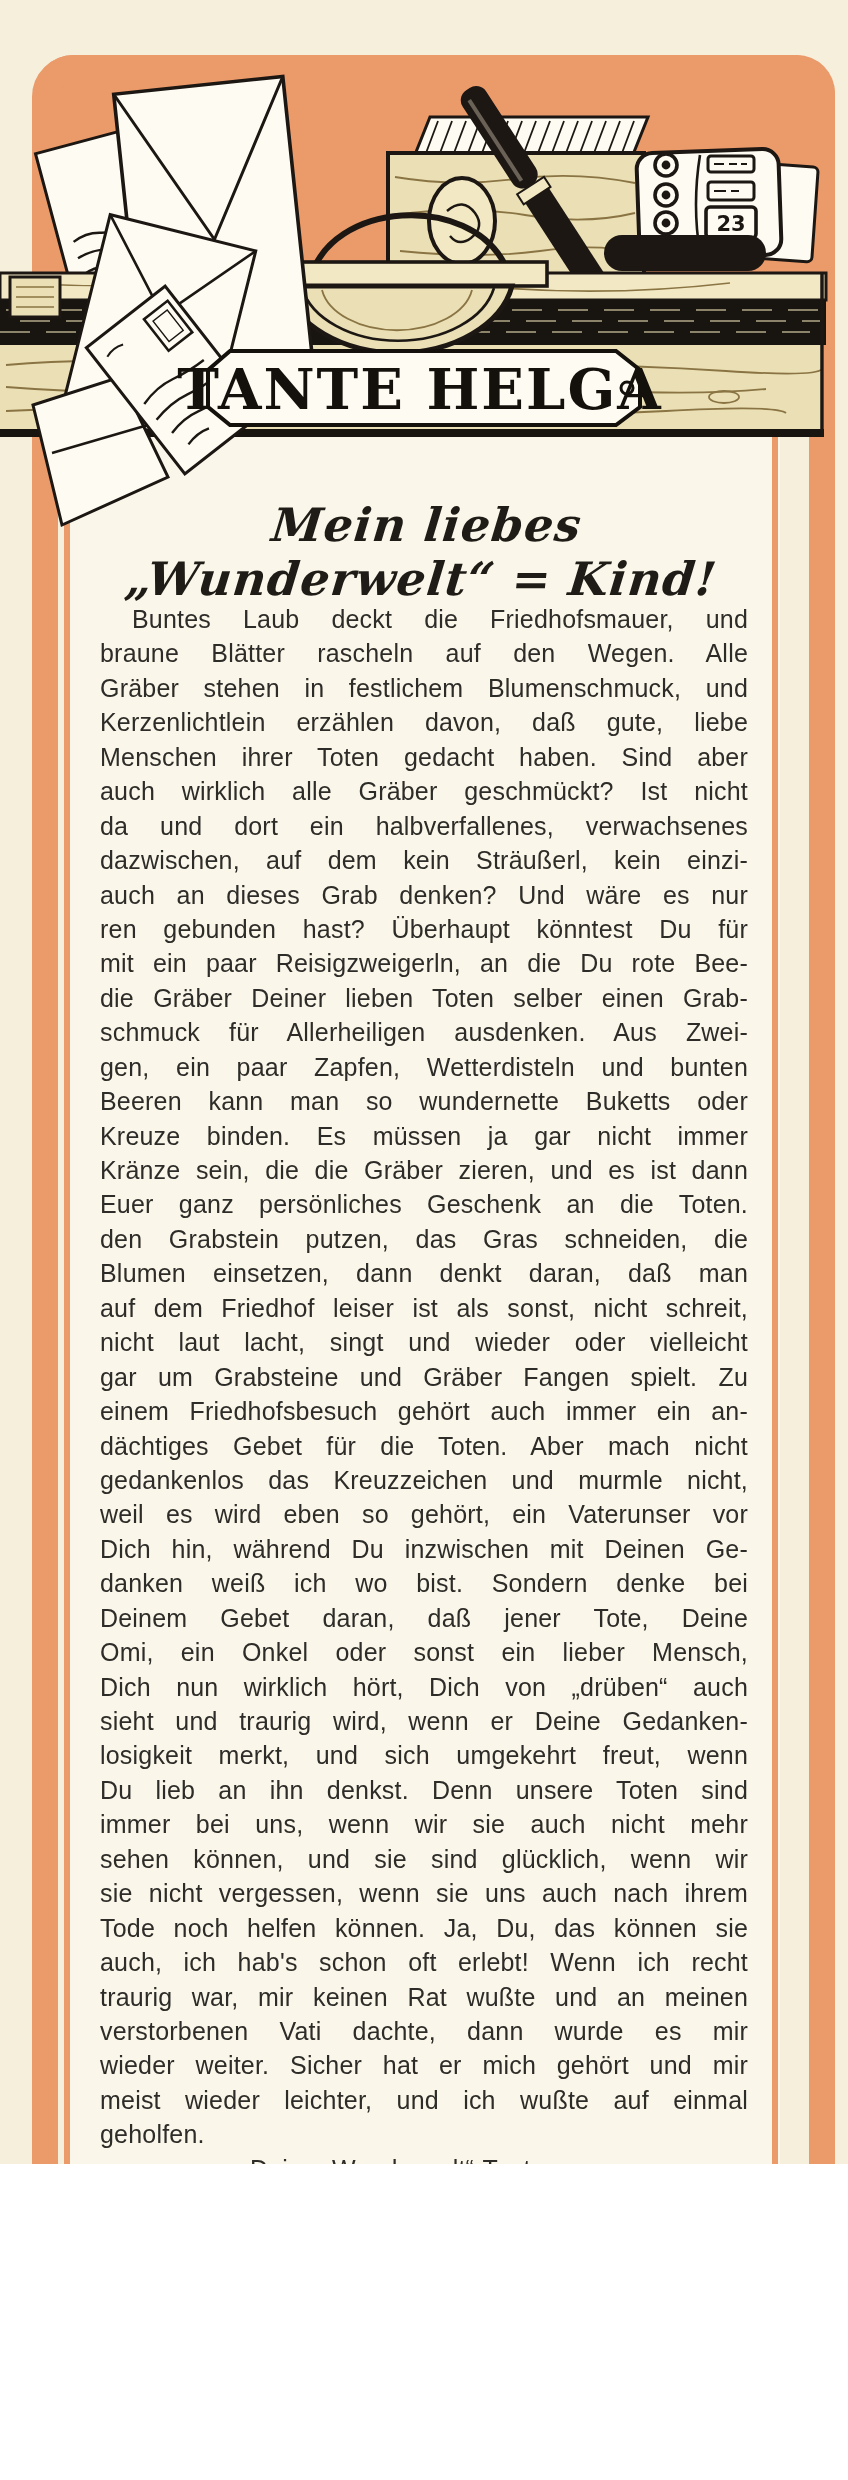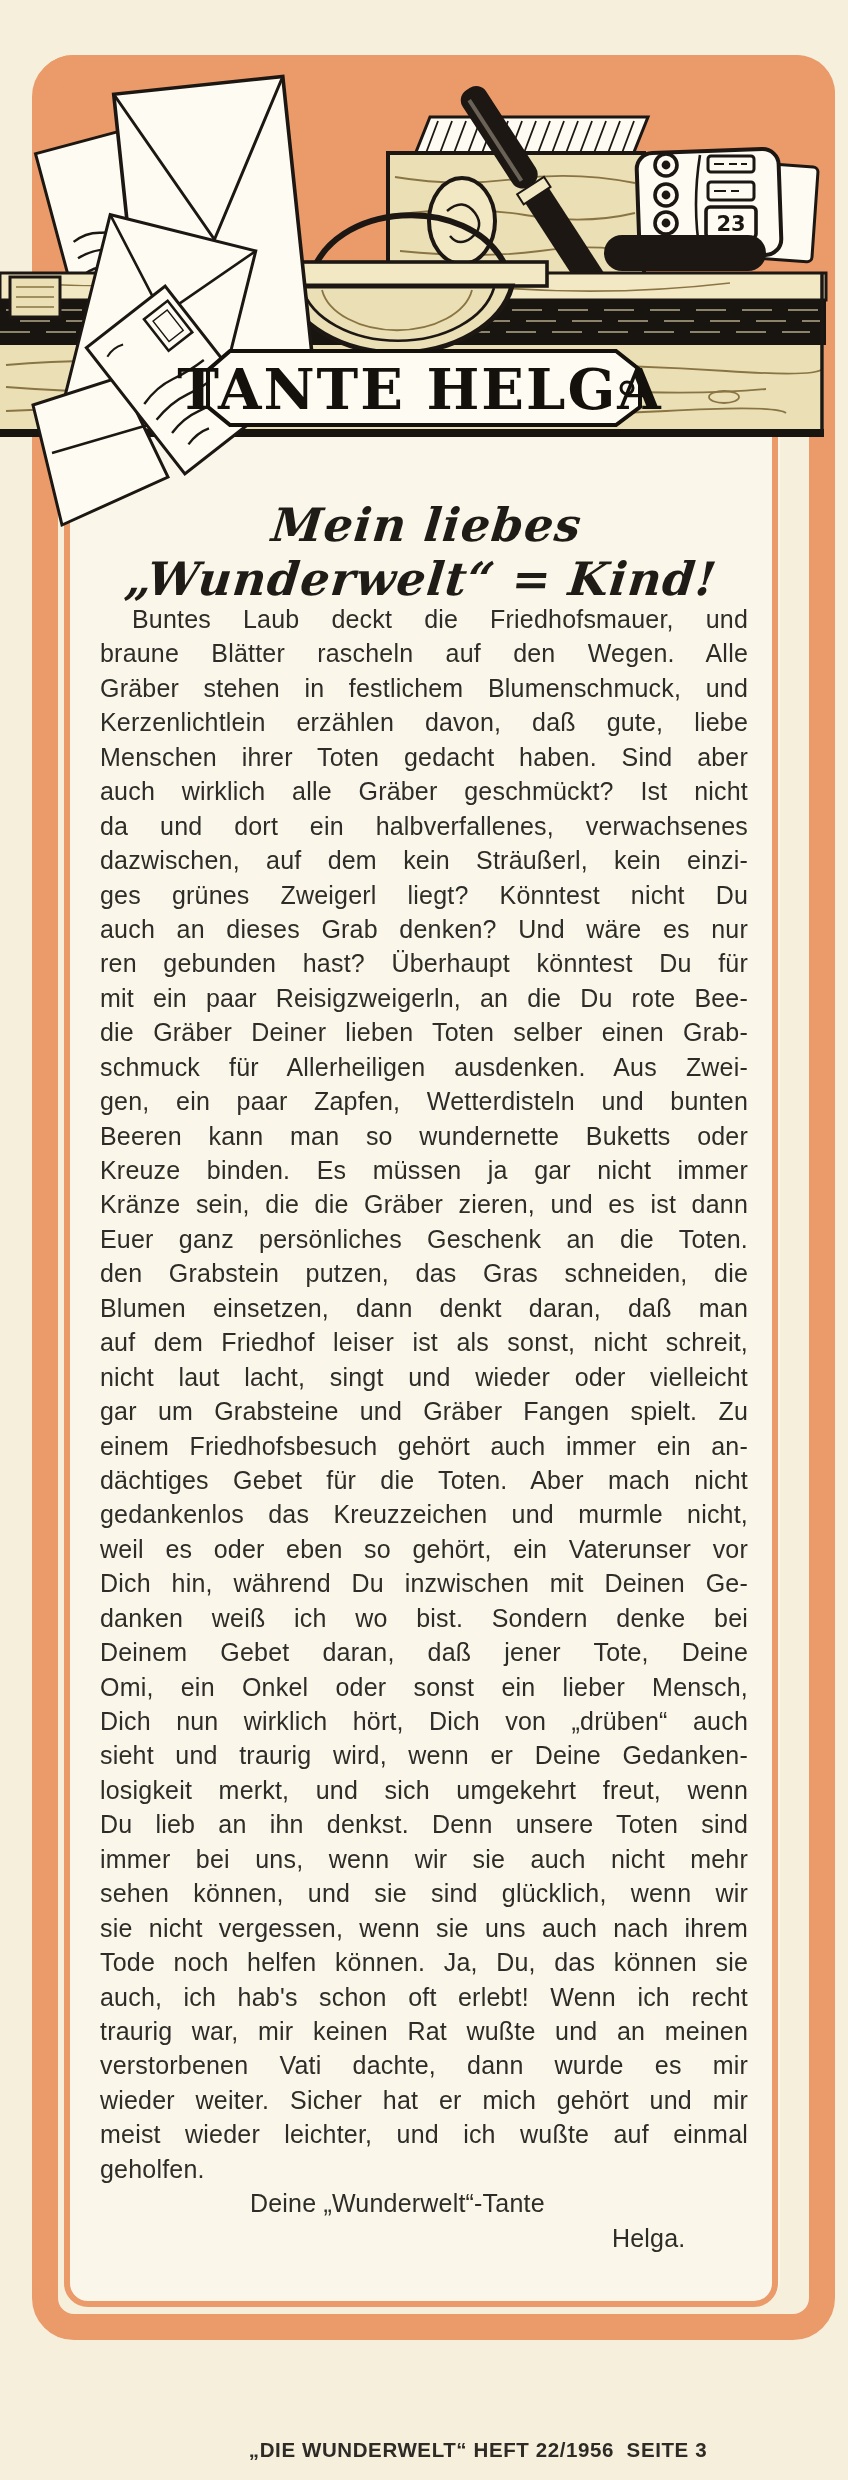--- a/index.html
+++ b/index.html
@@ -1,17 +1,17 @@
 <!DOCTYPE html>
 <html style="--frame_orange: #EB9A6A; --page_cream: #F5EFDC; --paper: #FAF7EA; --ink: #1C1713; --wood: #EADFB5; --wood_light: #F2E8C4; --grain: #8a7443; --white: #FDFBF2; --body_text: #2E2C28;"><head>
 <meta charset="utf-8">
 <style>
   html,body { margin:0; padding:0; }
   body { width:848px; height:2480px; font-family:"Liberation Sans", sans-serif; }
-  #page { position:relative; width:848px; height:2480px; background:var(--page_cream,#F5EFDC); overflow:hidden; }
+  #page { position:relative; width:848px; height:2164px; background:var(--page_cream,#F5EFDC); overflow:hidden; }
 
   .paper       { position:absolute; left:64px; top:80px; width:716px; height:2226px;
                  background:var(--paper,#FAF7EA); border-radius:26px; }
   .frame-thin  { position:absolute; left:64px; top:86px; width:714px; height:2221px;
                  border:6px solid var(--frame_orange,#EB9A6A); border-radius:24px; box-sizing:border-box; }
   .orange-top  { position:absolute; left:35px; top:55px; width:800px; height:302px;
                  background:var(--frame_orange,#EB9A6A); border-radius:38px 38px 0 0; }
   .frame-outer { position:absolute; left:32px; top:55px; width:803px; height:2285px;
                  border:26px solid var(--frame_orange,#EB9A6A); border-radius:42px; box-sizing:border-box; }
 
@@ -186,40 +186,39 @@
   <div class="text-col">
     <div>
         <div class="line first">Buntes Laub deckt die Friedhofsmauer, und</div>
         <div class="line">braune Blätter rascheln auf den Wegen. Alle</div>
         <div class="line">Gräber stehen in festlichem Blumenschmuck, und</div>
         <div class="line">Kerzenlichtlein erzählen davon, daß gute, liebe</div>
         <div class="line">Menschen ihrer Toten gedacht haben. Sind aber</div>
         <div class="line">auch wirklich alle Gräber geschmückt? Ist nicht</div>
         <div class="line">da und dort ein halbverfallenes, verwachsenes</div>
         <div class="line">dazwischen, auf dem kein Sträußerl, kein einzi-</div>
-        <div class="line">ges grünes Zweigerl liegt? Könntest nicht Du</div>
         <div class="line">auch an dieses Grab denken? Und wäre es nur</div>
         <div class="line">ren gebunden hast? Überhaupt könntest Du für</div>
         <div class="line">mit ein paar Reisigzweigerln, an die Du rote Bee-</div>
         <div class="line">die Gräber Deiner lieben Toten selber einen Grab-</div>
         <div class="line">schmuck für Allerheiligen ausdenken. Aus Zwei-</div>
         <div class="line">gen, ein paar Zapfen, Wetterdisteln und bunten</div>
         <div class="line">Beeren kann man so wundernette Buketts oder</div>
         <div class="line">Kreuze binden. Es müssen ja gar nicht immer</div>
         <div class="line">Kränze sein, die die Gräber zieren, und es ist dann</div>
         <div class="line">Euer ganz persönliches Geschenk an die Toten.</div>
         <div class="line">den Grabstein putzen, das Gras schneiden, die</div>
         <div class="line">Blumen einsetzen, dann denkt daran, daß man</div>
         <div class="line">auf dem Friedhof leiser ist als sonst, nicht schreit,</div>
         <div class="line">nicht laut lacht, singt und wieder oder vielleicht</div>
         <div class="line">gar um Grabsteine und Gräber Fangen spielt. Zu</div>
         <div class="line">einem Friedhofsbesuch gehört auch immer ein an-</div>
         <div class="line">dächtiges Gebet für die Toten. Aber mach nicht</div>
         <div class="line">gedankenlos das Kreuzzeichen und murmle nicht,</div>
-        <div class="line">weil es oder eben so gehört, ein Vaterunser vor</div>
+        <div class="line">weil es wird eben so gehört, ein Vaterunser vor</div>
         <div class="line">Dich hin, während Du inzwischen mit Deinen Ge-</div>
         <div class="line">danken weiß ich wo bist. Sondern denke bei</div>
         <div class="line">Deinem Gebet daran, daß jener Tote, Deine</div>
         <div class="line">Omi, ein Onkel oder sonst ein lieber Mensch,</div>
         <div class="line">Dich nun wirklich hört, Dich von „drüben“ auch</div>
         <div class="line">sieht und traurig wird, wenn er Deine Gedanken-</div>
         <div class="line">losigkeit merkt, und sich umgekehrt freut, wenn</div>
         <div class="line">Du lieb an ihn denkst. Denn unsere Toten sind</div>
         <div class="line">immer bei uns, wenn wir sie auch nicht mehr</div>
         <div class="line">sehen können, und sie sind glücklich, wenn wir</div>

